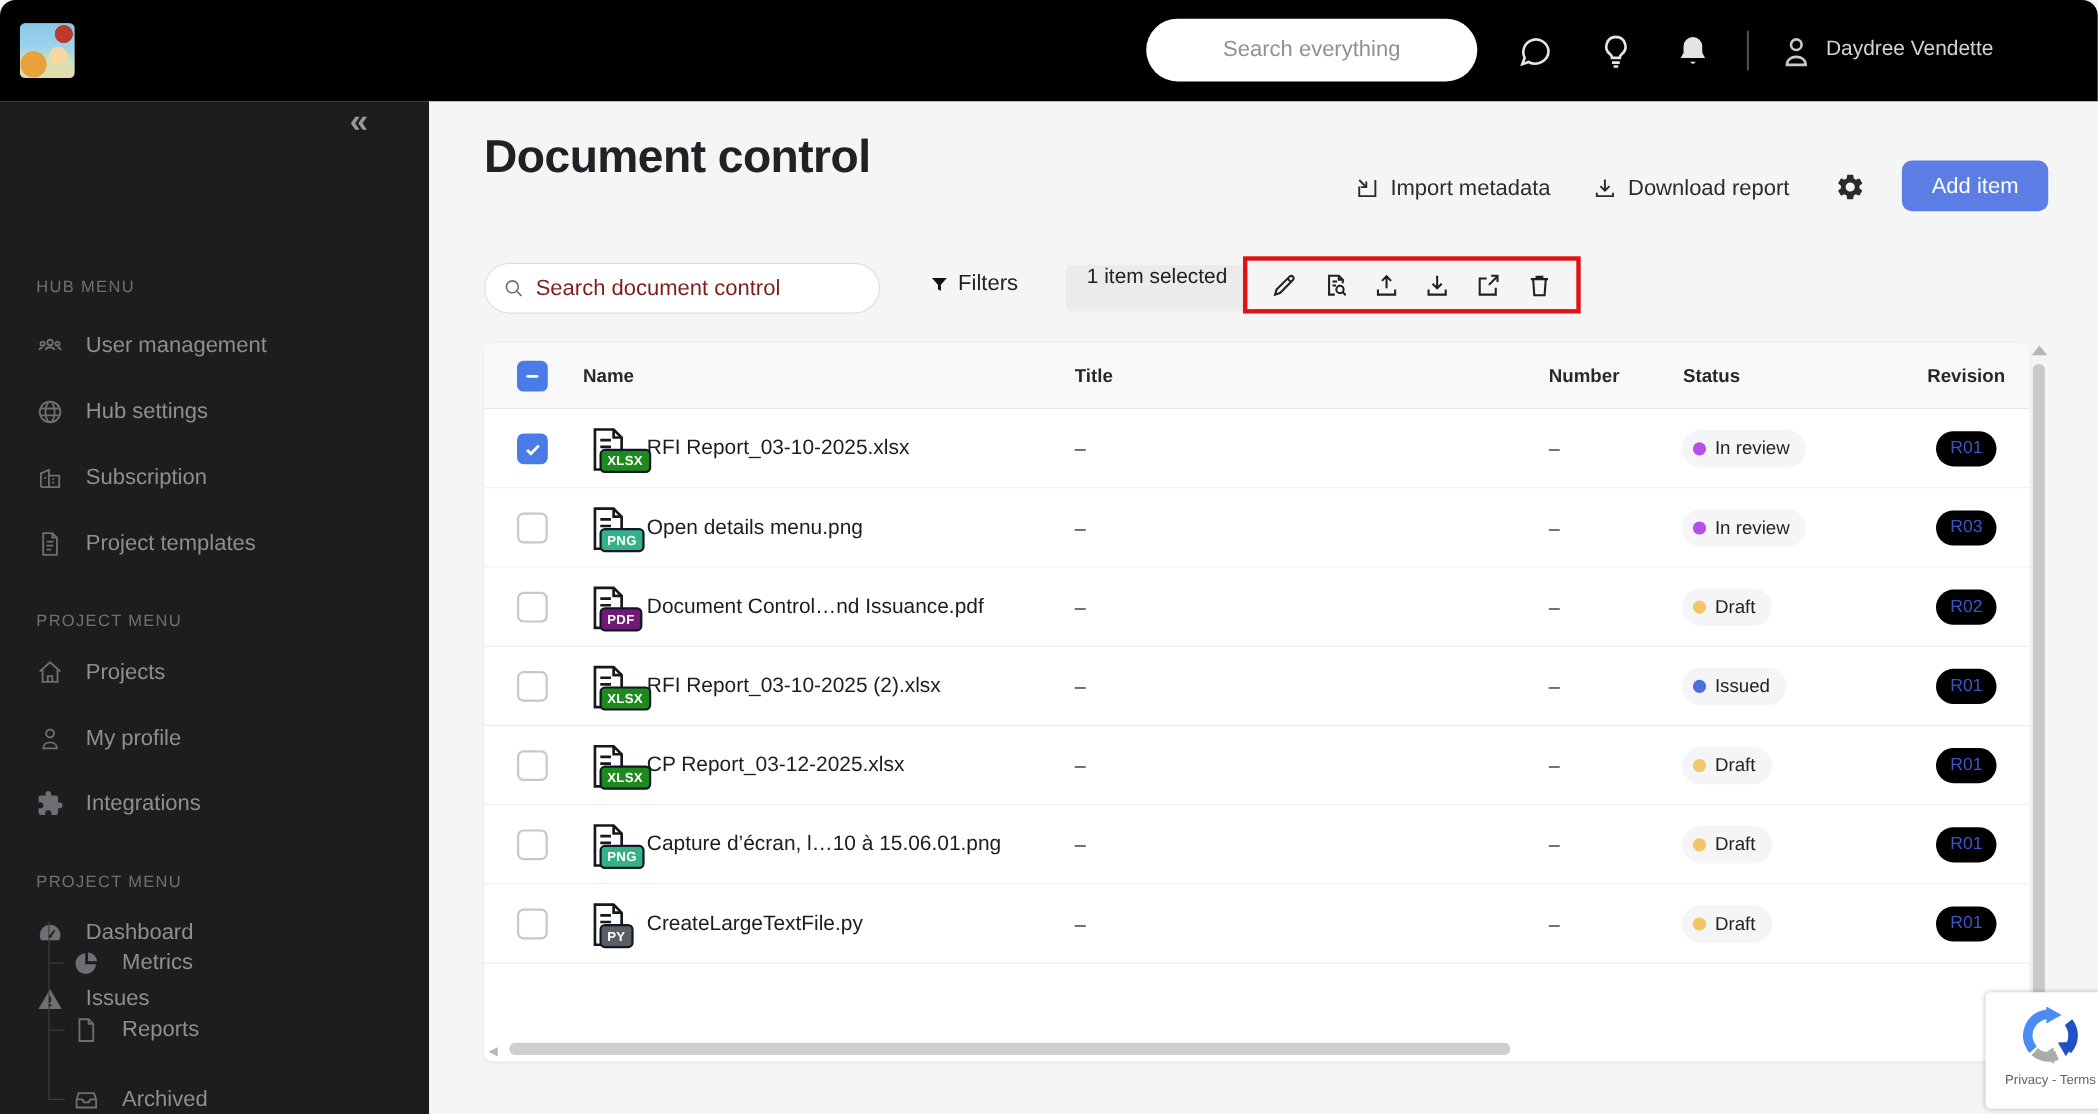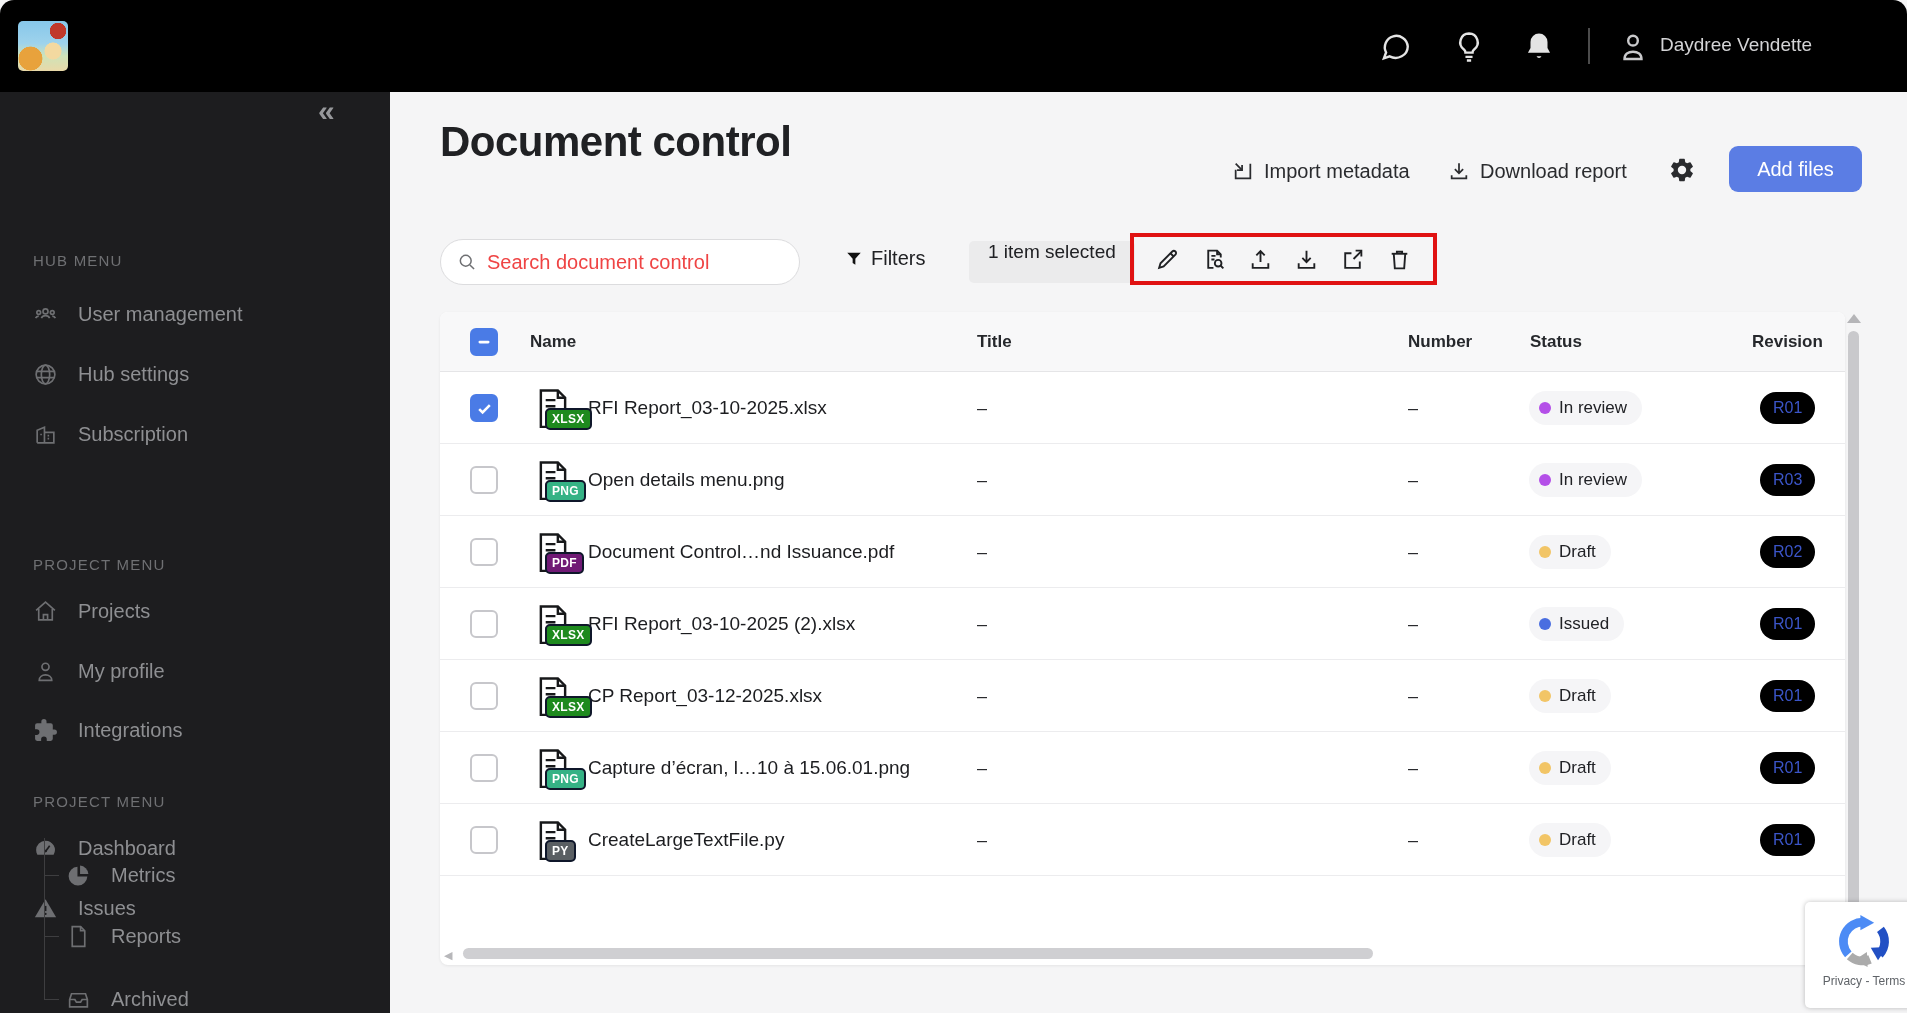--- a/index.html
+++ b/index.html
@@ -42,21 +42,21 @@
     font-size:20px; color:#2a2b2e; cursor:pointer; }
   .hdr-action .ic { width:22px; height:22px; color:#2a2b2e; }
   .gear-btn { position:absolute; left:1668px; top:156px; width:28px; height:28px; color:#2a2b2e; cursor:pointer; }
   .add-files { position:absolute; left:1729px; top:146px; width:133px; height:46px; background:#5b7de4;
     color:#fff; font-size:20px; border:none; border-radius:9px; cursor:pointer; }
 
   
   .doc-search { position:absolute; left:440px; top:239px; width:360px; height:46px; background:#fff;
     border:1px solid #dcdcde; border-radius:23px; display:flex; align-items:center; padding:0 16px; gap:10px; }
   .doc-search .ic { width:20px; height:20px; color:#6e6f72; }
-  .doc-search span { color:#ef4444; font-size:20px; }
+  .doc-search span { color:#7f1d1d; font-size:20px; }
   .filters { position:absolute; left:845px; top:247px; display:flex; align-items:center; gap:8px;
     font-size:20px; color:#202124; cursor:pointer; }
   .filters .ic { width:18px; height:18px; color:#111; }
   .sel-chip { position:absolute; left:969px; top:241px; height:42px; padding:0 19px; background:#ebebec;
     border-radius:5px; display:flex; align-items:flex-start; font-size:19px; color:#202124; }
   .red-box { position:absolute; left:1130px; top:233px; width:307px; height:52px; border:4px solid #e01212;
     display:flex; align-items:center; justify-content:space-evenly; }
   .tool-ic { width:25px; height:25px; color:#1f2023; cursor:pointer; }
 
   
@@ -109,20 +109,23 @@
     border-radius:5px; box-shadow:0 0 5px rgba(0,0,0,0.25); text-align:center; }
   .recaptcha .rc-logo { margin:10px auto 4px auto; }
   .recaptcha .rc-terms { font-size:12px; color:#5f6368; }
 </style>
 </head>
 <body>
 
 <div class="topbar">
   <div class="logo"></div>
 
+  <div class="gsearch">
+    <span>Search everything</span>
+  </div>
 
   <span class="top-icon" style="left:1378px">
     <svg viewBox="0 0 24 24" fill="none" stroke="currentColor" stroke-width="1.7">
       <path d="M21 11.6a8.6 8.1 0 0 1-12.8 7L4.2 20l1.5-4.1A8.1 8.1 0 1 1 21 11.6z"></path>
     </svg>
   </span>
   <span class="top-icon" style="left:1452px">
     <svg viewBox="0 0 24 24" fill="none" stroke="currentColor" stroke-width="1.7">
       <path d="M12 2.5a6.2 6.2 0 0 1 3.6 11.2c-.7.5-1.1 1.4-1.1 2.3h-5c0-.9-.4-1.8-1.1-2.3A6.2 6.2 0 0 1 12 2.5z"></path>
       <path d="M9.5 19h5M10.5 21.5h3"></path>
@@ -174,20 +177,30 @@
   </div>
   <div class="side-item" style="top:322px">
     <span class="ic">
       <svg viewBox="0 0 24 24" fill="none" stroke="currentColor" stroke-width="1.6">
         <path d="M4 20V8l7-3v15M11 20h9V10h-9M4 20h16"></path>
         <path d="M7 12h1.5M14 13h1.5M17.5 13h0M14 16h1.5"></path>
       </svg>
     </span>
     <span>Subscription</span>
   </div>
+  <div class="side-item" style="top:382px">
+    <span class="ic">
+      <svg viewBox="0 0 24 24" fill="none" stroke="currentColor" stroke-width="1.6">
+        <path d="M6 2.5h8l4 4v15H6z"></path>
+          <path d="M14 2.5v4h4"></path>
+          <path d="M9 10h6M9 13.5h6M9 17h4"></path>
+      </svg>
+    </span>
+    <span>Project templates</span>
+  </div>
 
   <div class="side-section" style="top:464px">PROJECT MENU</div>
 
   <div class="side-item" style="top:499px">
     <span class="ic">
       <svg viewBox="0 0 24 24" fill="none" stroke="currentColor" stroke-width="1.6">
         <path d="M3 11l9-8 9 8"></path>
           <path d="M5.5 9.5V20h13V9.5"></path>
           <path d="M10 20v-5h4v5"></path>
       </svg>
@@ -291,21 +304,21 @@
   </span>
   <span>Download report</span>
 </div>
 
 <span class="gear-btn">
   <svg viewBox="0 0 24 24" fill="currentColor">
     <path d="M19.14 12.94c.04-.3.06-.61.06-.94s-.02-.64-.07-.94l2.03-1.58a.49.49 0 0 0 .12-.61l-1.92-3.32a.49.49 0 0 0-.59-.22l-2.39.96c-.5-.38-1.03-.7-1.62-.94L14.4 2.81a.48.48 0 0 0-.48-.41h-3.84c-.24 0-.43.17-.47.41l-.36 2.54c-.59.24-1.13.57-1.62.94l-2.39-.96a.48.48 0 0 0-.59.22L2.73 8.87c-.12.21-.08.47.12.61l2.03 1.58c-.05.3-.09.63-.09.94s.02.64.07.94l-2.03 1.58a.49.49 0 0 0-.12.61l1.92 3.32c.12.22.37.29.59.22l2.39-.96c.5.38 1.03.7 1.62.94l.36 2.54c.05.24.24.41.48.41h3.84c.24 0 .44-.17.47-.41l.36-2.54c.59-.24 1.13-.56 1.62-.94l2.39.96c.22.08.47 0 .59-.22l1.92-3.32a.49.49 0 0 0-.12-.61l-2.01-1.58zM12 15.6a3.6 3.6 0 1 1 0-7.2 3.6 3.6 0 0 1 0 7.2z"></path>
   </svg>
 </span>
 
-<button class="add-files">Add files</button>
+<button class="add-files">Add item</button>
 
 <div class="doc-search">
   <span class="ic">
     <svg viewBox="0 0 24 24" fill="none" stroke="currentColor" stroke-width="1.8">
       <circle cx="10.5" cy="10.5" r="6.5"></circle>
         <path d="M15.5 15.5L20.5 20.5"></path>
     </svg>
   </span>
   <span>Search document control</span>
 </div>

